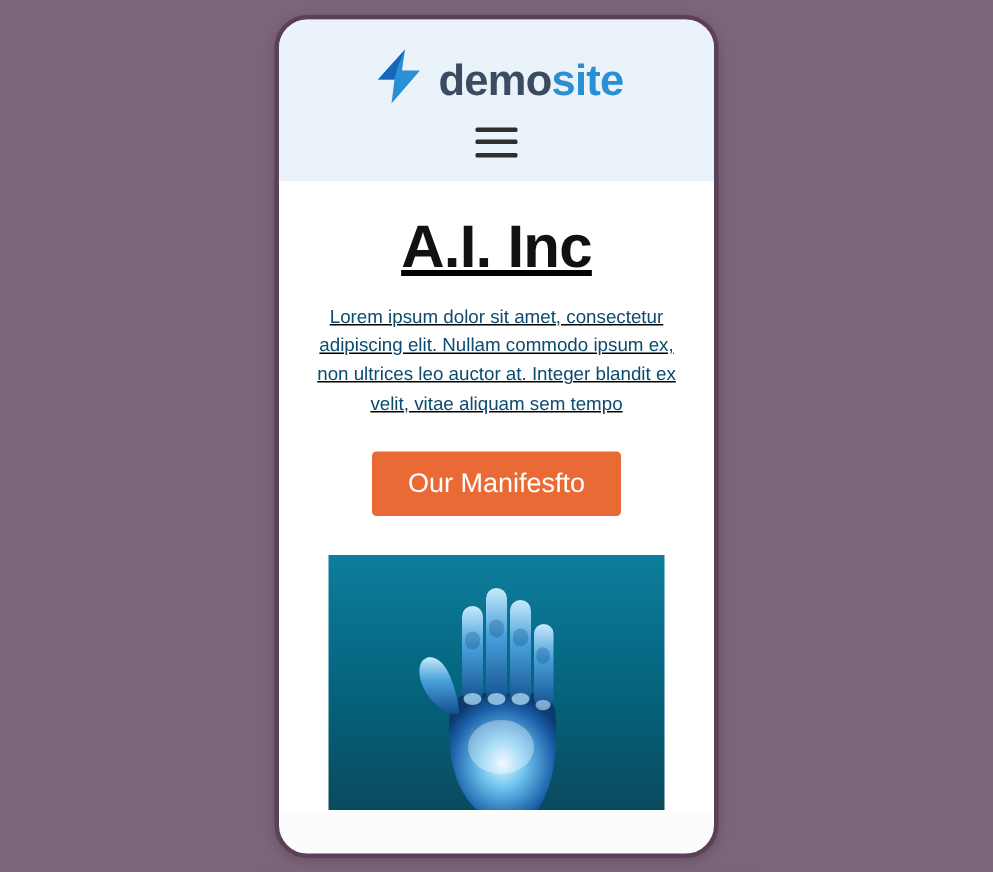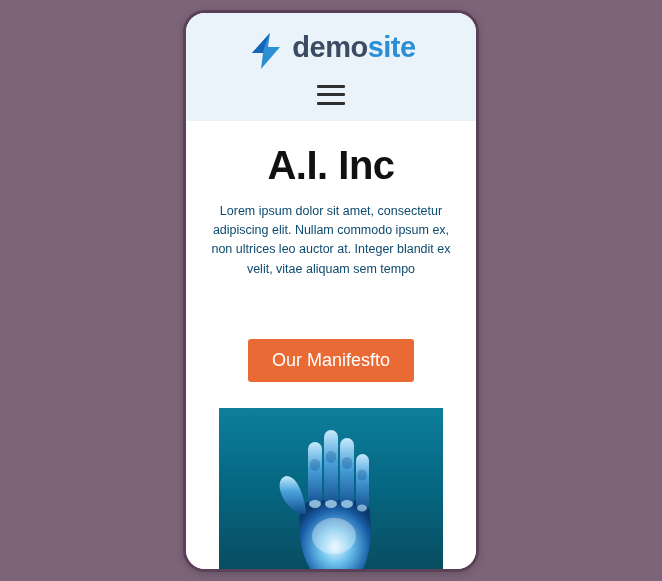--- a/index.html
+++ b/index.html
@@ -25,21 +25,21 @@
     .header {
       background: #eaf3fa;
       padding: 18px 0 16px;
       display: flex;
       flex-direction: column;
       align-items: center;
       gap: 14px;
     }
     .logo {
       display: flex;
-      align-items: flex-start;
+      align-items: flex-end;
       gap: 6px;
     }
     .logo-icon svg {
       width: 40px;
       height: 40px;
       display: block;
     }
     .logo-text {
       font-size: 29px;
       font-weight: 700;
@@ -59,20 +59,21 @@
       display: block;
       height: 3px;
       width: 100%;
       background: #2f2f2f;
       border-radius: 1px;
     }
     .content {
       background: #ffffff;
       padding: 22px 20px 0;
       text-align: center;
+      text-decoration: underline;
     }
     .page-title {
       font-size: 40px;
       font-weight: 800;
       color: #111;
       margin-bottom: 14px;
       letter-spacing: -0.5px;
     }
     .intro {
       font-size: 12.5px;
@@ -85,21 +86,20 @@
       display: inline-block;
       background: #ea6a36;
       color: #ffffff;
       font-size: 18px;
       font-weight: 400;
       padding: 11px 24px;
       border: none;
       border-radius: 3px;
       cursor: pointer;
       margin-bottom: 26px;
-      margin-top: 38px;
     }
     .hero-image {
       width: 224px;
       height: 170px;
       margin: 0 auto;
       background: linear-gradient(180deg, #0d7e9c 0%, #05657f 50%, #0a4a5e 100%);
       display: flex;
       align-items: flex-end;
       justify-content: center;
       overflow: hidden;

